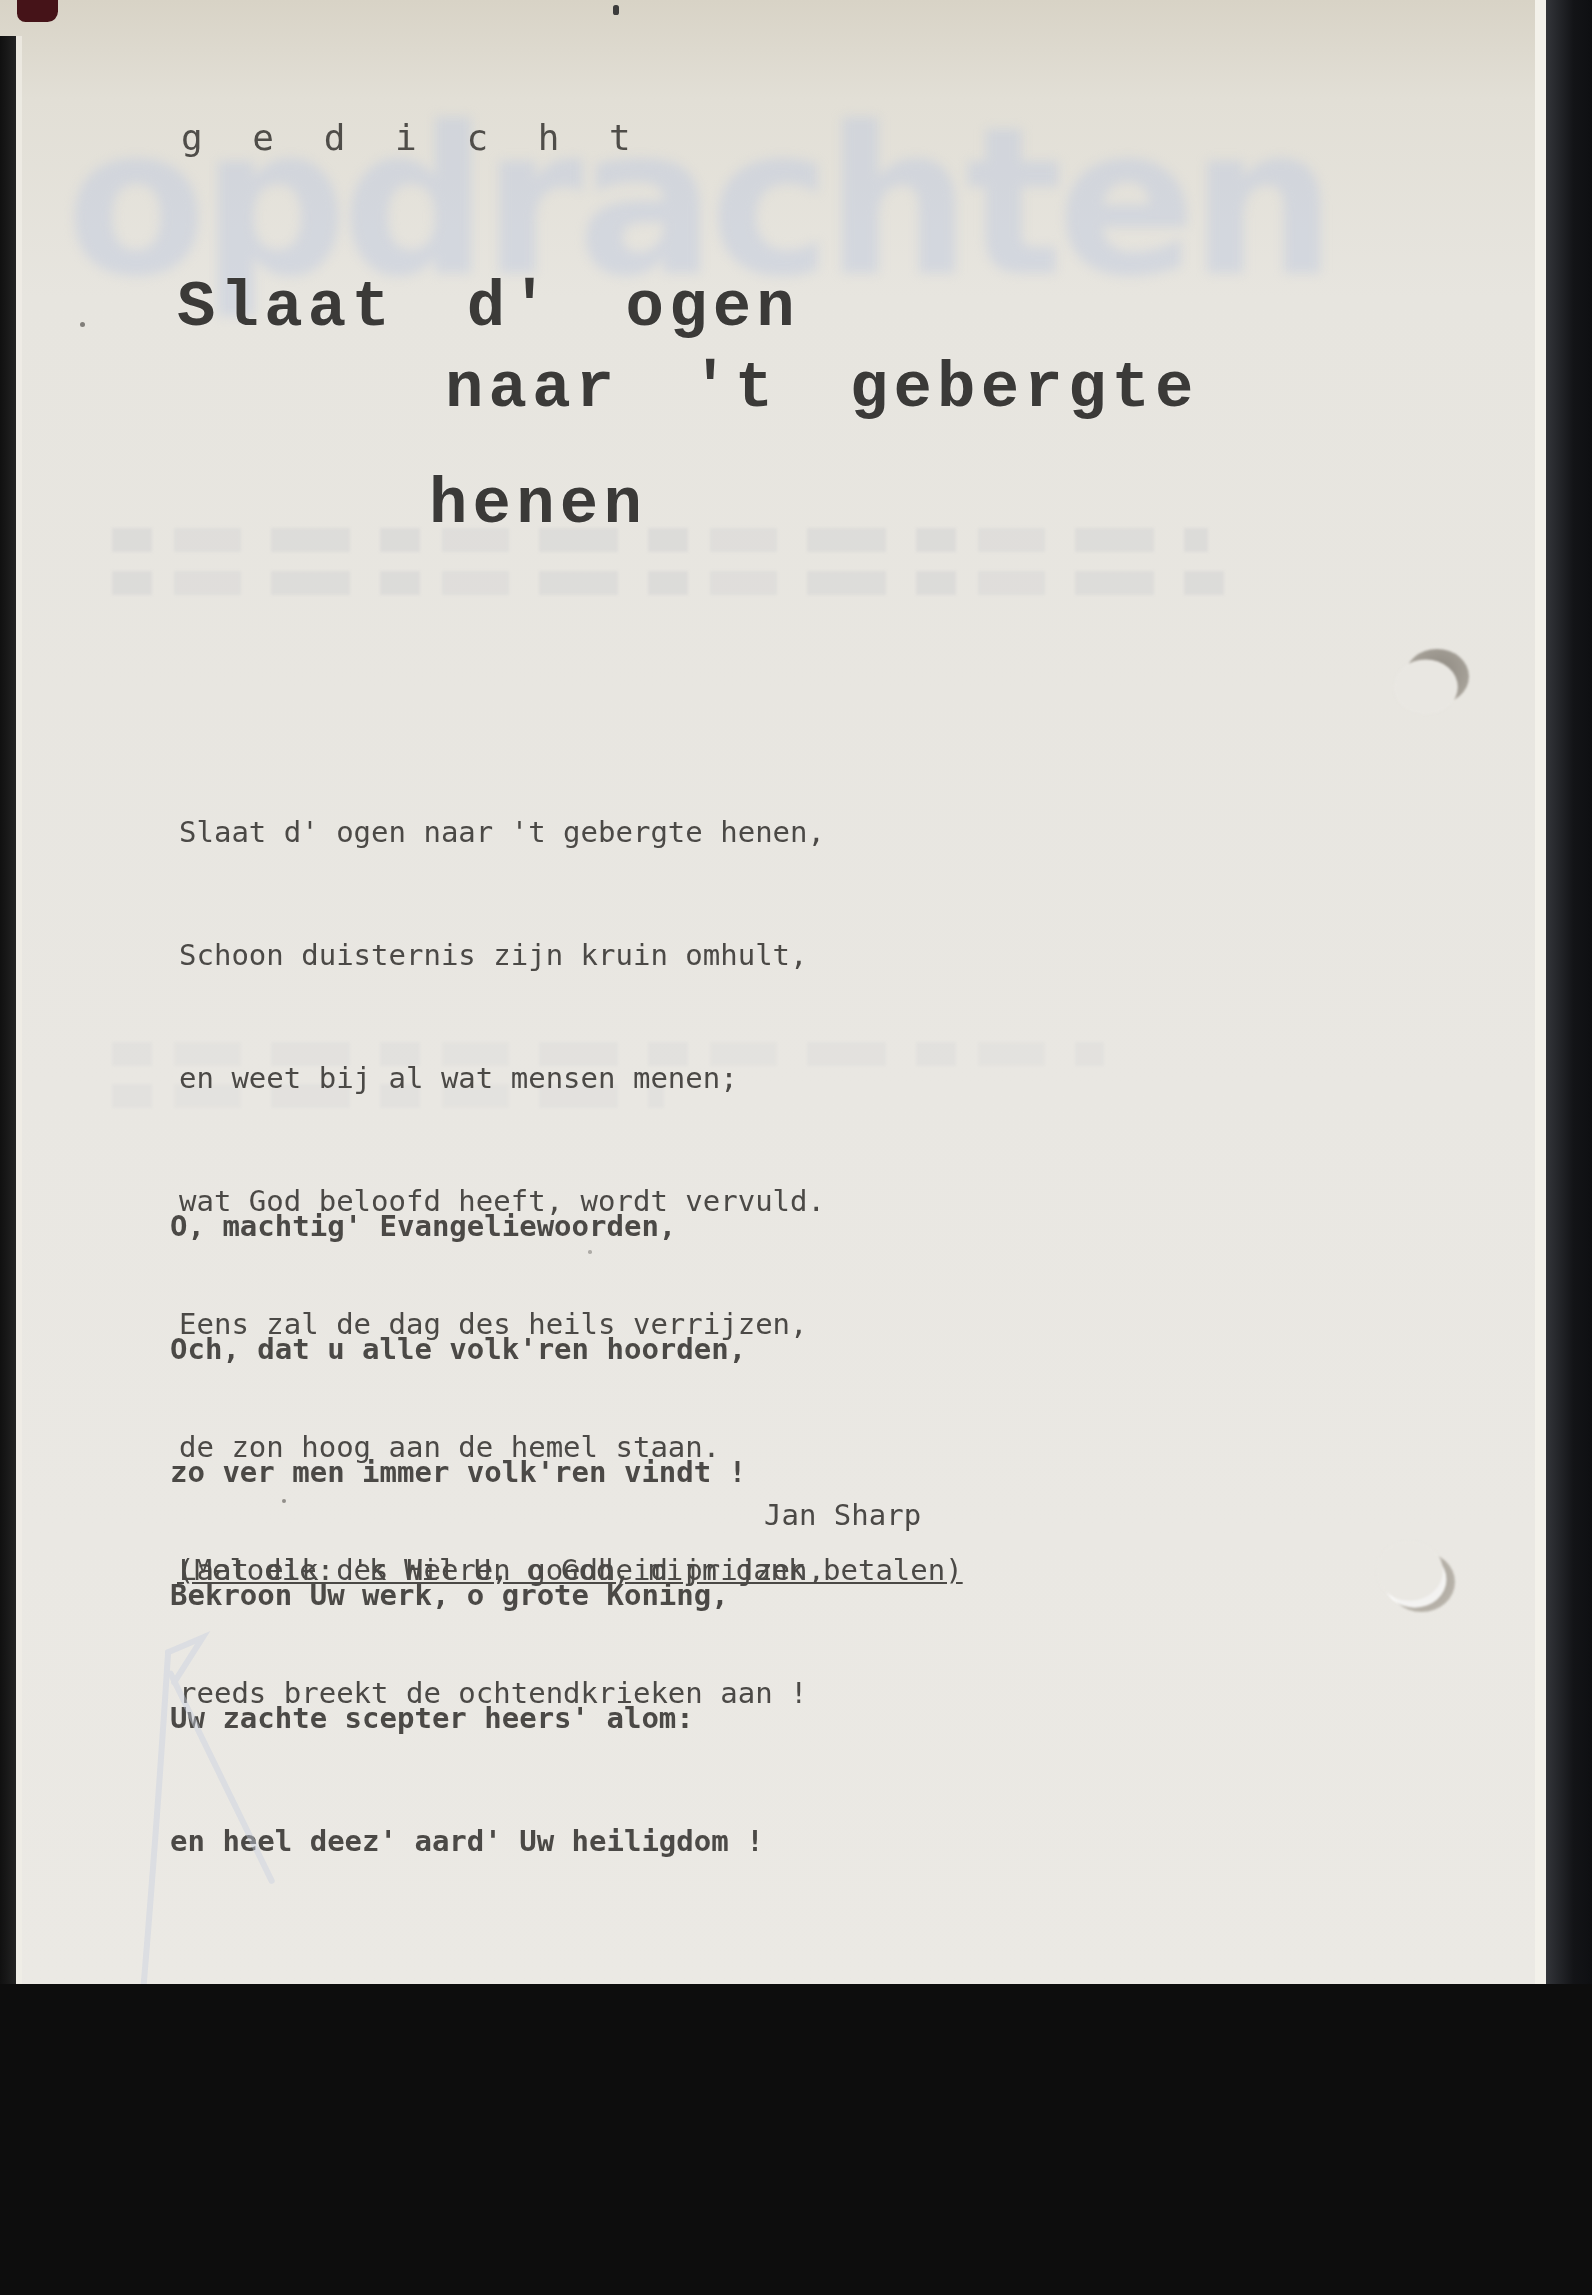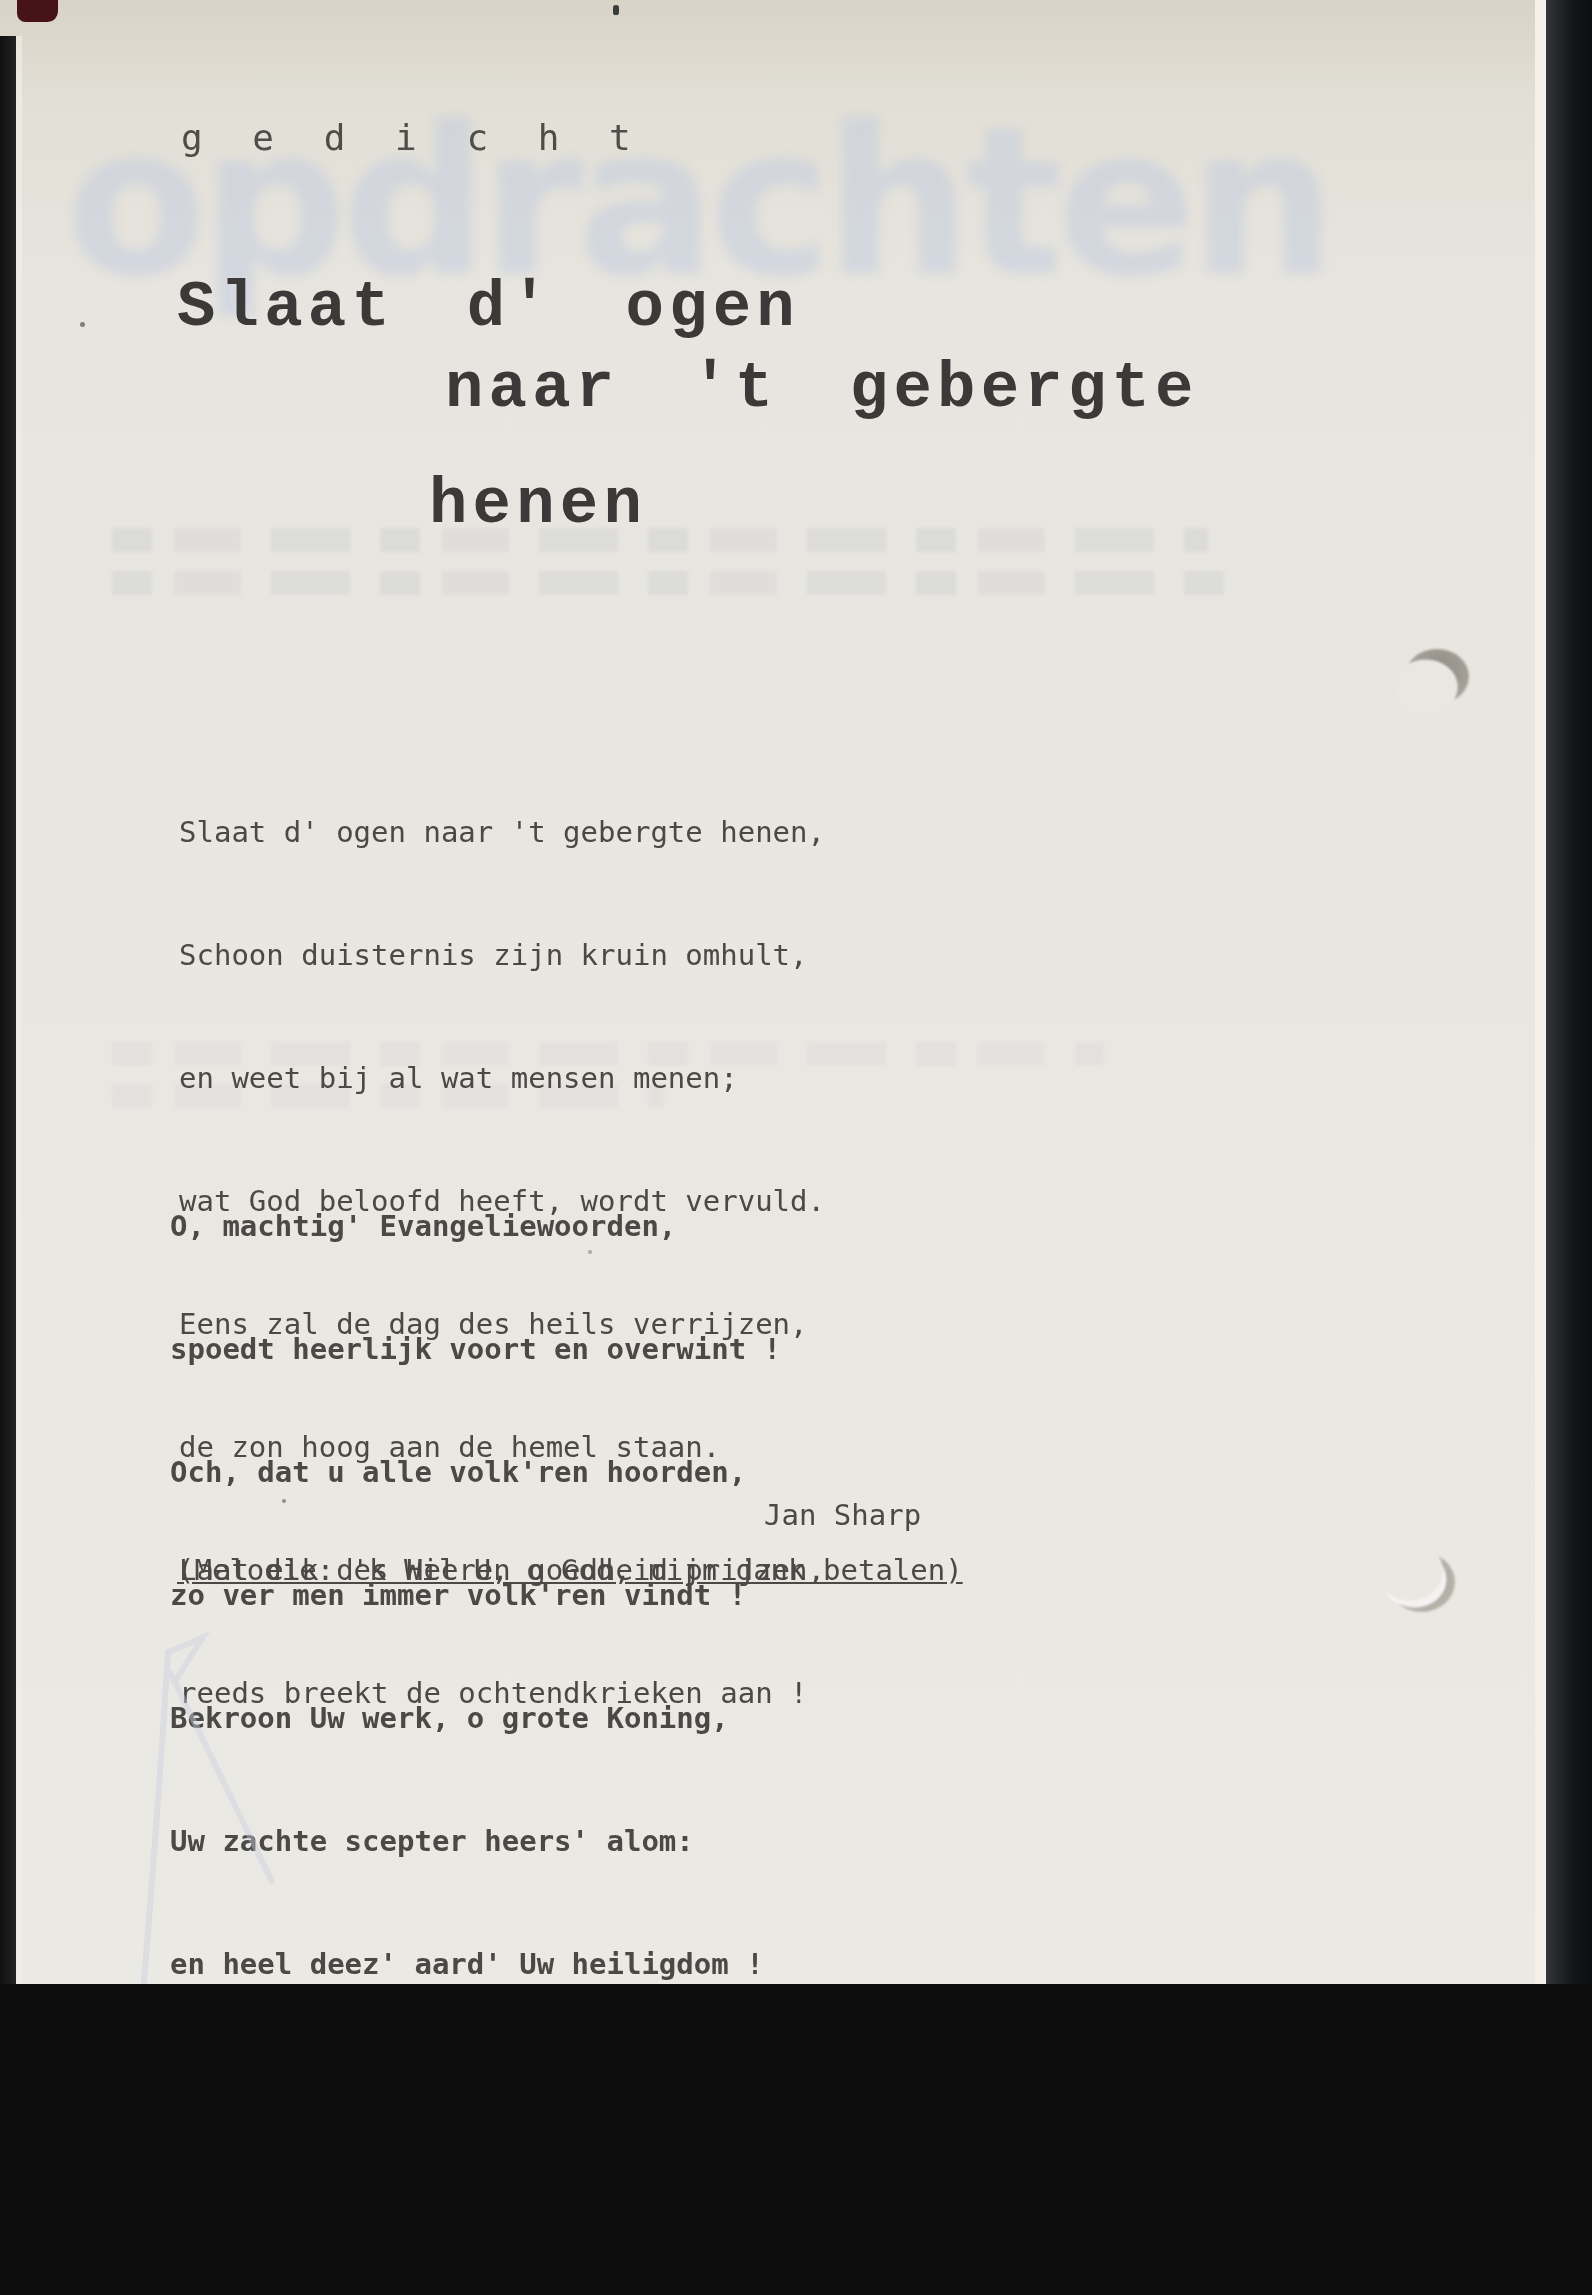--- a/index.html
+++ b/index.html
@@ -99,21 +99,20 @@
     <div>en weet bij al wat mensen menen;</div>
     <div>wat God beloofd heeft, wordt vervuld.</div>
     <div>Eens zal de dag des heils verrijzen,</div>
     <div>de zon hoog aan de hemel staan.</div>
     <div>Laat elk des Heeren goedheid prijzen,</div>
     <div>reeds breekt de ochtendkrieken aan !</div>
   </div>
 
   <div class="abs stanza stanza2">
     <div>O, machtig' Evangeliewoorden,</div>
-    <div>spoedt heerlijk voort en overwint !</div>
     <div>Och, dat u alle volk'ren hoorden,</div>
     <div>zo ver men immer volk'ren vindt !</div>
     <div>Bekroon Uw werk, o grote Koning,</div>
     <div>Uw zachte scepter heers' alom:</div>
     <div>en heel deez' aard' Uw heiligdom !</div>
   </div>
 
   <div class="abs attribution">Jan Sharp</div>
   <div class="abs melody">(Melodie: 'k Wil U, o God, mijn dank betalen)</div>
 

